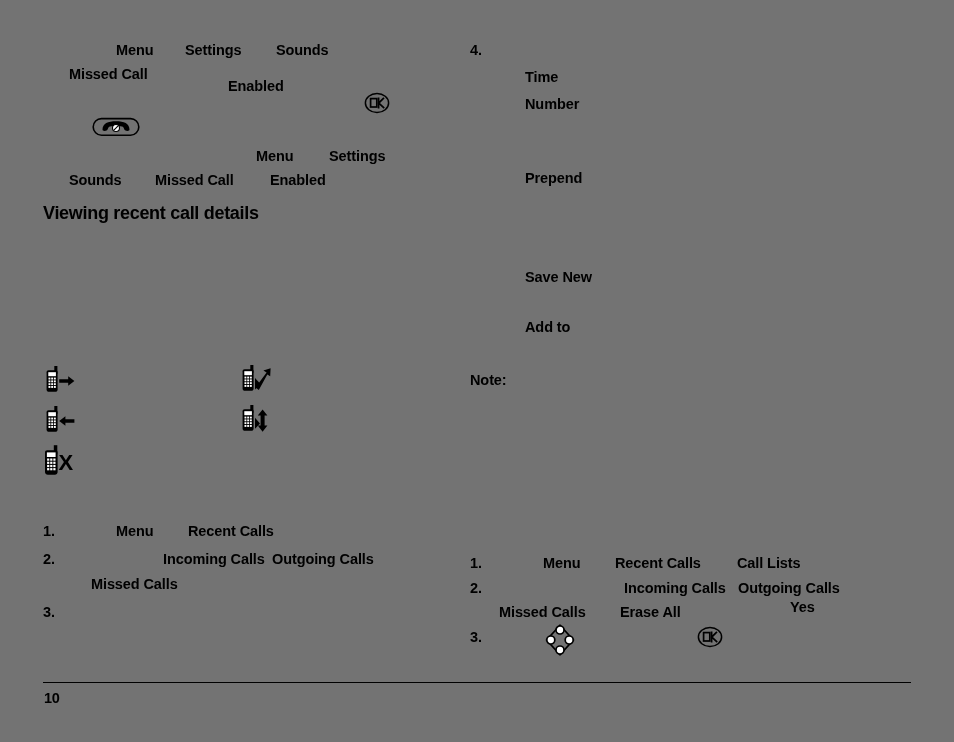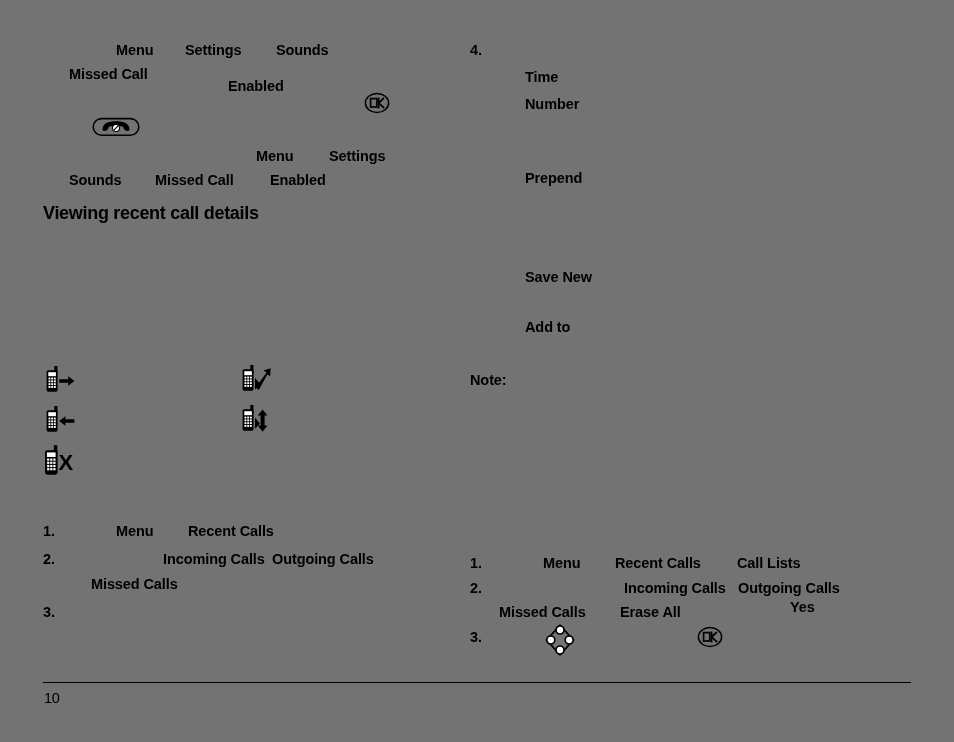--- a/index.html
+++ b/index.html
@@ -29,21 +29,21 @@
     font-weight: bold;
     font-size: 18px;
     letter-spacing: -0.3px;
   }
   .num {
     font-weight: bold;
     font-size: 14.5px;
   }
   .footer-text {
     font-size: 14.5px;
-    font-weight: normal;
+    font-weight: bold;
     letter-spacing: -0.2px;
   }
   .rule {
     position: absolute;
     background: #000000;
     height: 1.4px;
   }
 
   
   .phone-icon { position: absolute; }

